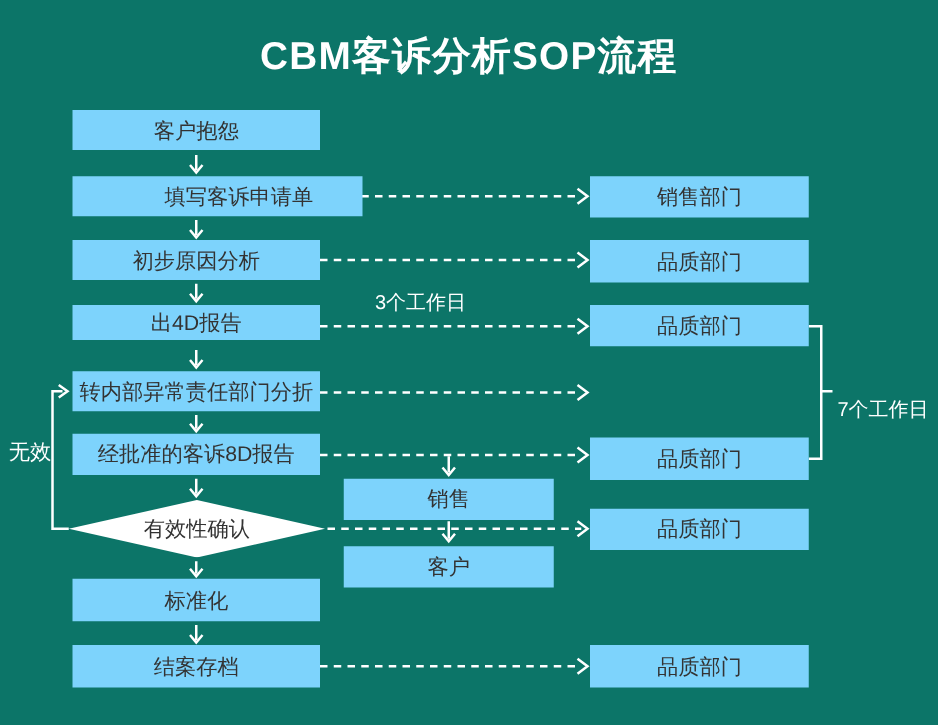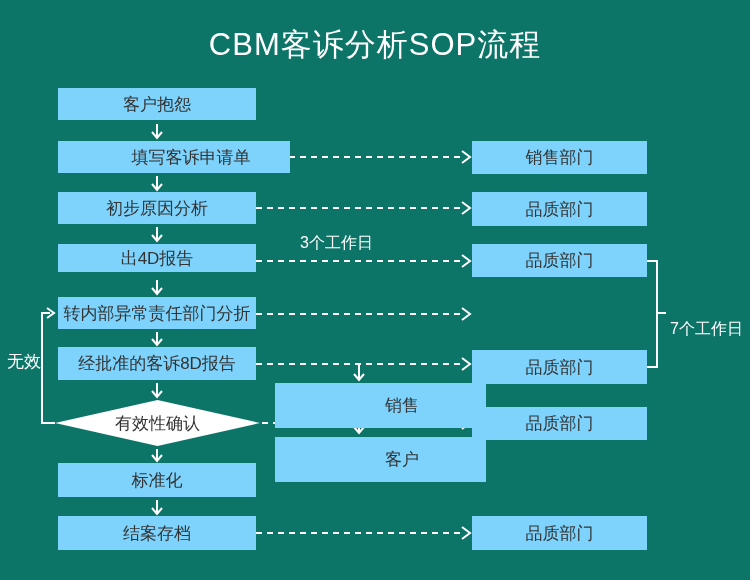--- a/index.html
+++ b/index.html
@@ -5,30 +5,30 @@
   html,body{margin:0;padding:0;}
   body{
     width:750px;height:580px;
     background:#0C7568;
     font-family:"Liberation Sans","DejaVu Sans",sans-serif;
     overflow:hidden;
   }
   .stage{position:relative;width:750px;height:580px;}
   .title{
     position:absolute;left:0;top:24px;width:750px;
-    text-align:center;color:#FFFFFF;font-size:31px;font-weight:normal;
+    text-align:center;color:#FFFFFF;font-size:31px;font-weight:bold;
     letter-spacing:1px;
   }
   .box{
     position:absolute;background:#7dd3fc;color:#333333;
     display:flex;align-items:center;justify-content:center;
     font-size:17px;line-height:1;white-space:nowrap;
   }
   .lbox{left:58px;width:198px;height:32px;}
-  .mbox{left:275px;width:168px;height:45px;padding-left:43px;}
+  .mbox{left:275px;width:168px;height:33px;}
   .rbox{left:472px;width:175px;height:33px;}
   .diamond{
     position:absolute;left:55px;top:400px;width:205px;height:46px;
     background:#FFFFFF;color:#333333;
     display:flex;align-items:center;justify-content:center;
     font-size:17px;
     clip-path:polygon(0 50%,50% 0,100% 50%,50% 100%);
   }
   .note{
     position:absolute;color:#FFFFFF;font-size:16px;line-height:1;white-space:nowrap;

